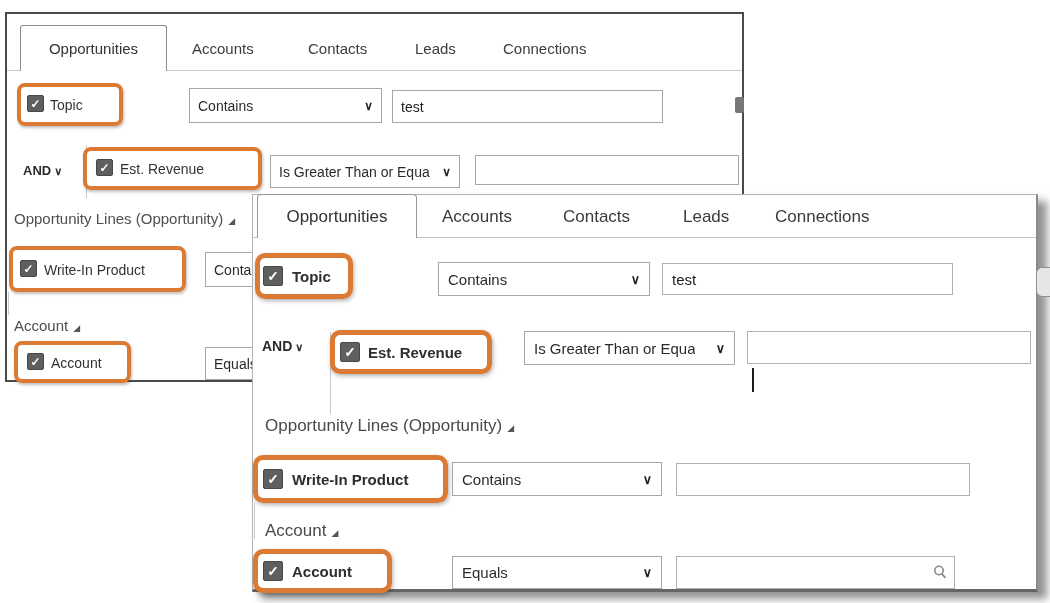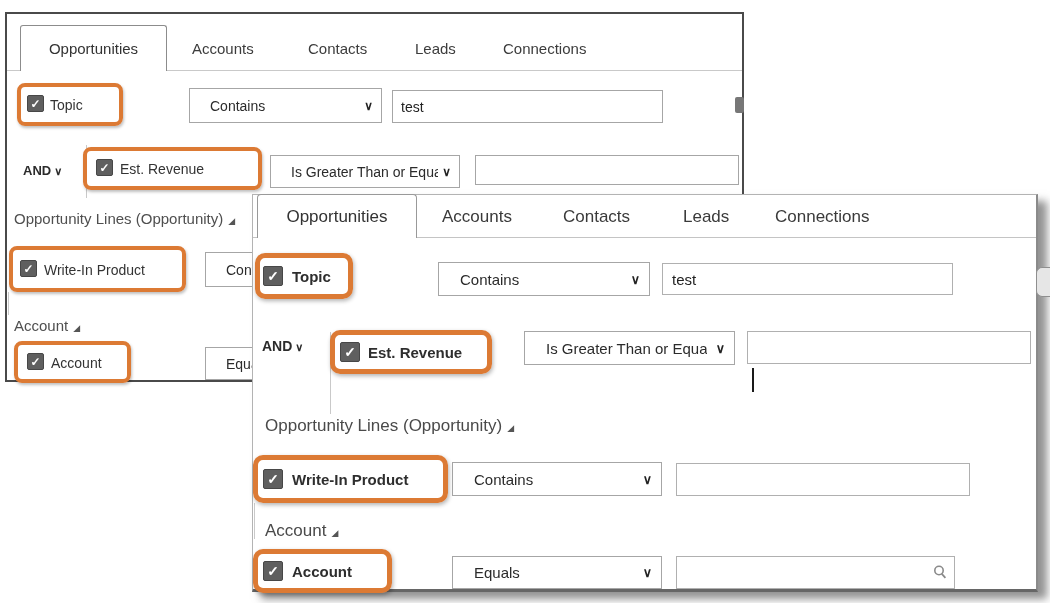--- a/index.html
+++ b/index.html
@@ -41,21 +41,21 @@
   .front .hl{border:5px solid #DC7A34;border-radius:10px;box-shadow:1px 2px 4px rgba(0,0,0,.3);z-index:4;}
   .front .cb{width:20px;height:20px;background:#5f5f5f;border:1px solid #474747;border-radius:2px;
     display:flex;align-items:center;justify-content:center;color:#fff;font-size:14px;font-weight:bold;}
   .front .row-label{font-size:15px;font-weight:bold;color:#2e2e2e;white-space:nowrap;}
   .front .sect{font-size:17px;color:#4a4a4a;white-space:nowrap;}
 
   .chev{font-weight:700;font-size:.85em;margin-left:4px;color:#222;}
   .and-chev{font-weight:700;font-size:11px;margin-left:3px;}
   .tri{font-size:9px;margin-left:5px;color:#555;}
   .vline{width:1px;background:#c9c9c9;}
-  .ddtext{overflow:hidden;white-space:nowrap;margin-left:12px;}
+  .ddtext{overflow:hidden;white-space:nowrap;}
   .cursor{width:2px;background:#1a1a1a;}
   .notch{background:#777;border-radius:2px;}
   .fragment{left:1036px;top:267px;width:16px;height:30px;background:#e6e6e6;
     border:1px solid #8f8f8f;border-right:none;border-radius:6px 0 0 6px;z-index:12;}
   .lookup{position:absolute;right:3px;top:4px;width:24px;height:24px;display:flex;
     align-items:center;justify-content:center;}
 </style>
 </head>
 <body>
 

